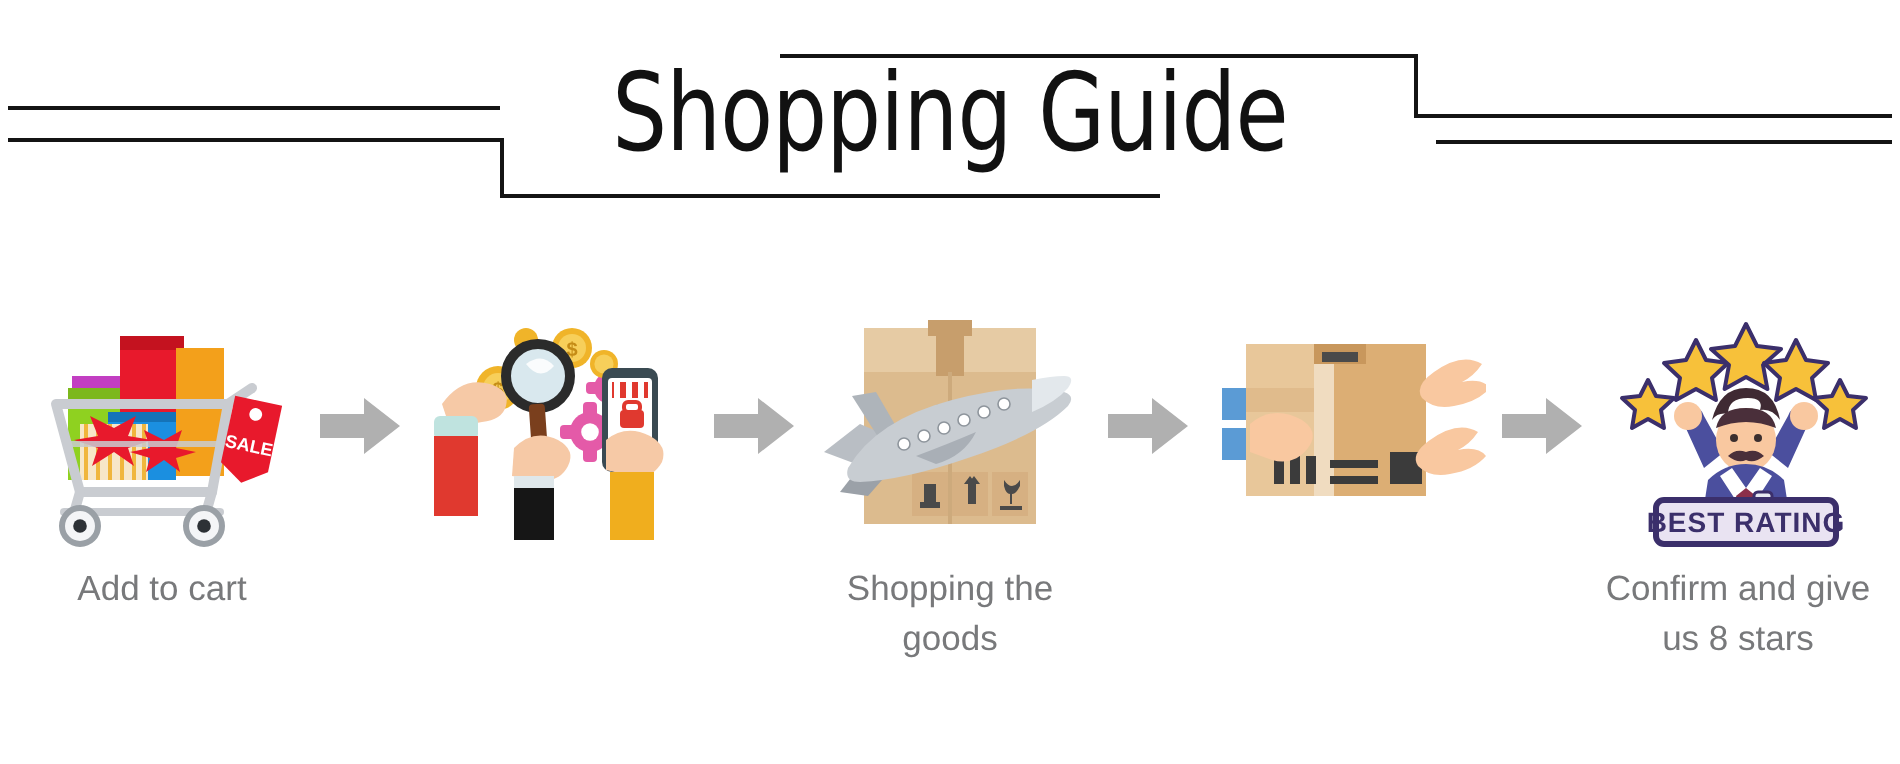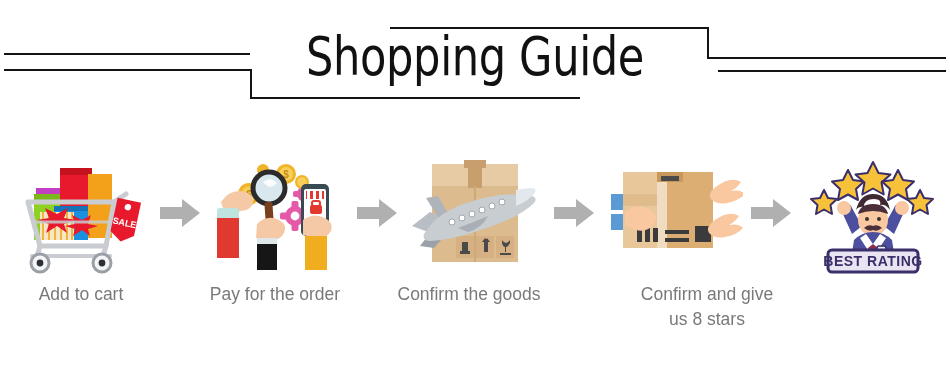--- a/index.html
+++ b/index.html
@@ -41,21 +41,21 @@
     display:flex;align-items:center;justify-content:space-between;
     padding:0 6px;box-sizing:border-box;
   }
   .step{width:150px;height:130px;display:flex;align-items:center;justify-content:center;flex:0 0 auto;}
   .step svg{display:block;}
   .arrow{flex:0 0 auto;width:44px;height:32px;display:flex;align-items:center;justify-content:center;}
 
   
   .captions{
     position:absolute;left:0;top:282px;width:950px;
-    display:flex;justify-content:flex-start;
+    display:flex;justify-content:space-between;
     padding:0 6px;box-sizing:border-box;
   }
   .cap-cell{width:150px;flex:0 0 auto;text-align:center;}
   .cap-spacer{width:44px;flex:0 0 auto;}
   .cap-text{
     font-family:"Liberation Sans","DejaVu Sans",sans-serif;
     font-size:17.5px;line-height:25px;color:#78797b;font-weight:400;
   }
 </style>
 </head>
@@ -324,26 +324,23 @@
       </svg>
     </div>
 
   </div>
 
   <div class="captions">
     <div class="cap-cell">
       <div class="cap-text">Add to cart</div>
     </div>
     <div class="cap-spacer"></div>
-    <div class="cap-cell">
-      <div class="cap-text">Pay for the order</div>
-    </div>
     <div class="cap-spacer"></div>
     <div class="cap-cell">
-      <div class="cap-text">Confirm the goods</div>
+      <div class="cap-text">Shopping the goods</div>
     </div>
     <div class="cap-spacer"></div>
     <div class="cap-spacer"></div>
     <div class="cap-cell">
       <div class="cap-text">Confirm and give us 8 stars</div>
     </div>
   </div>
 
 </div>
 

